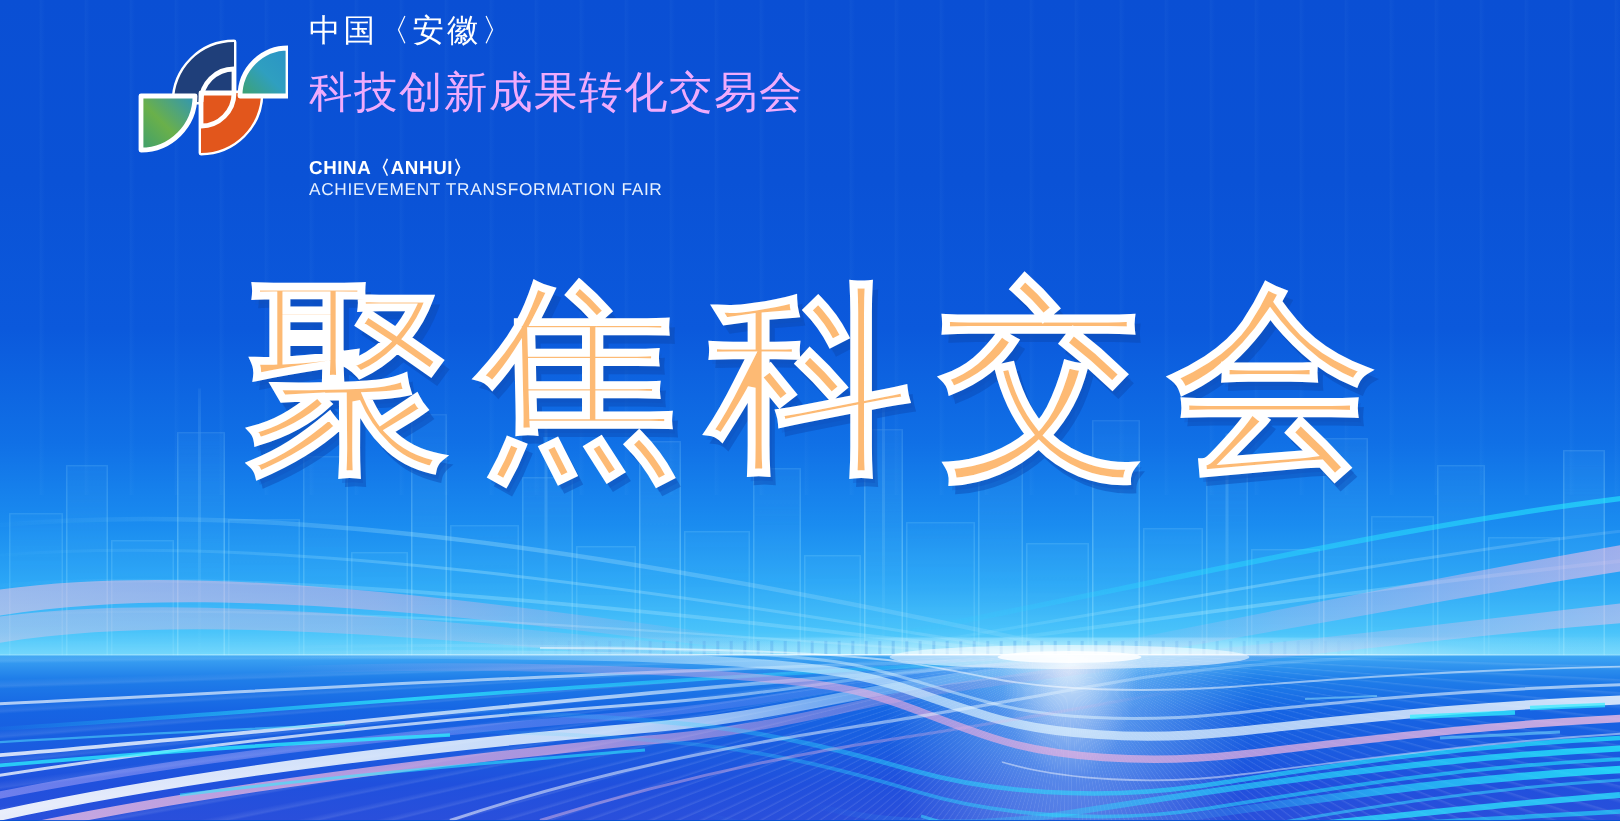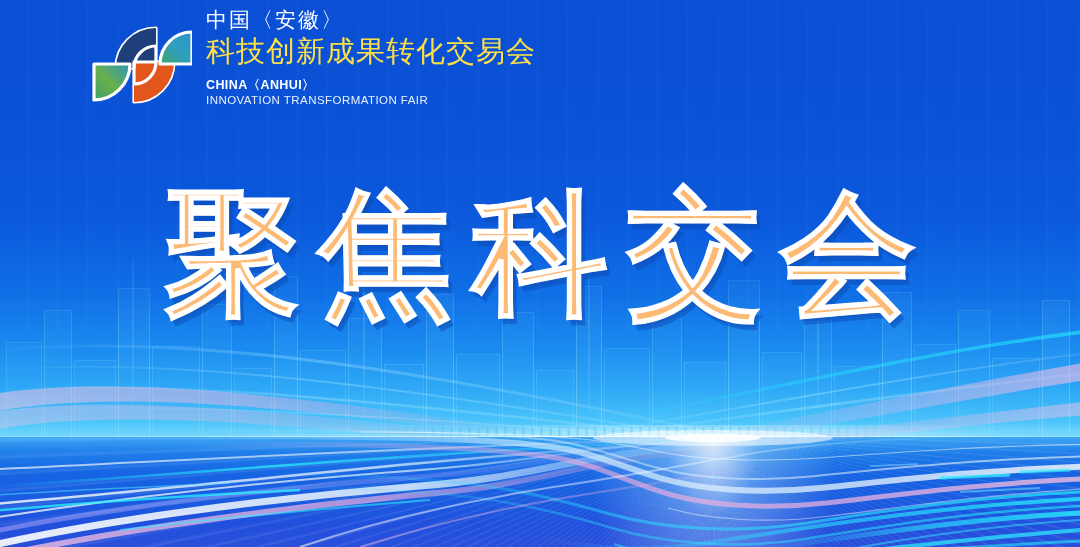--- a/index.html
+++ b/index.html
@@ -120,27 +120,27 @@
     display:flex;align-items:flex-start;gap:14px;
     z-index:20;
   }
   .logo-mark{width:104px;height:116px;flex:0 0 auto;}
   .logo-text{padding-top:2px;}
   .cn-line1{
     color:#ffffff;font-size:21px;letter-spacing:2px;line-height:1.18;
     font-family:"DejaVu Sans","Liberation Sans",sans-serif;
   }
   .cn-line2{
-    color:#fde047;font-size:29px;letter-spacing:1px;line-height:1.2;
+    color:#f0abfc;font-size:29px;letter-spacing:1px;line-height:1.2;
     font-family:"DejaVu Sans","Liberation Sans",sans-serif;
-    margin-top:1px;
+    margin-top:11px;
   }
   .en-1{
     color:#ffffff;font-size:12.5px;font-weight:bold;letter-spacing:.4px;
-    margin-top:9px;line-height:1.25;
+    margin-top:26px;line-height:1.25;
   }
   .en-2,.en-3{
     color:#e7f1ff;font-size:11.5px;letter-spacing:.45px;line-height:1.32;
   }
 
   
   .headline{
     position:absolute;left:0;right:0;top:186px;
     text-align:center;
     z-index:25;
@@ -357,21 +357,21 @@
       <path d="M104,58 L72,58 A32,32 0 0 1 104,26 Z" fill="url(#lgTeal)" stroke="#ffffff" stroke-width="3.2" stroke-linejoin="round"></path>
 
       <path d="M46,62 A22,22 0 0 1 68,40" fill="none" stroke="#ffffff" stroke-width="3.2"></path>
       <path d="M68,56 A22,22 0 0 1 46,78" fill="none" stroke="#ffffff" stroke-width="3.2"></path>
     </svg>
 
     <div class="logo-text">
       <div class="cn-line1">中国〈安徽〉</div>
       <div class="cn-line2">科技创新成果转化交易会</div>
       <div class="en-1">CHINA〈ANHUI〉</div>
-      <div class="en-3">INNOVATION TRANSFORMATION FAIR</div>
+      <div class="en-3">ACHIEVEMENT TRANSFORMATION FAIR</div>
     </div>
   </div>
 
   <div class="headline">
     <span>聚焦科交会</span>
   </div>
 
 </div>
 
 </body></html>

